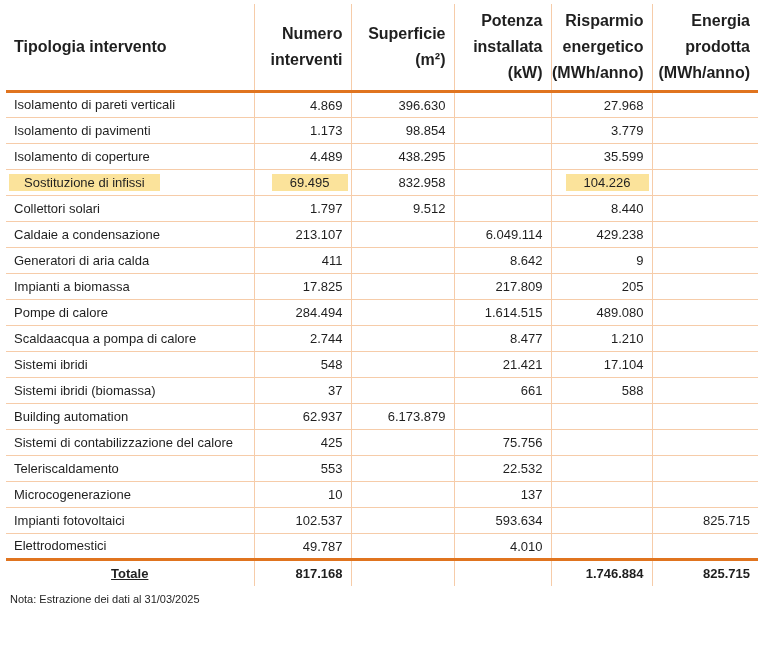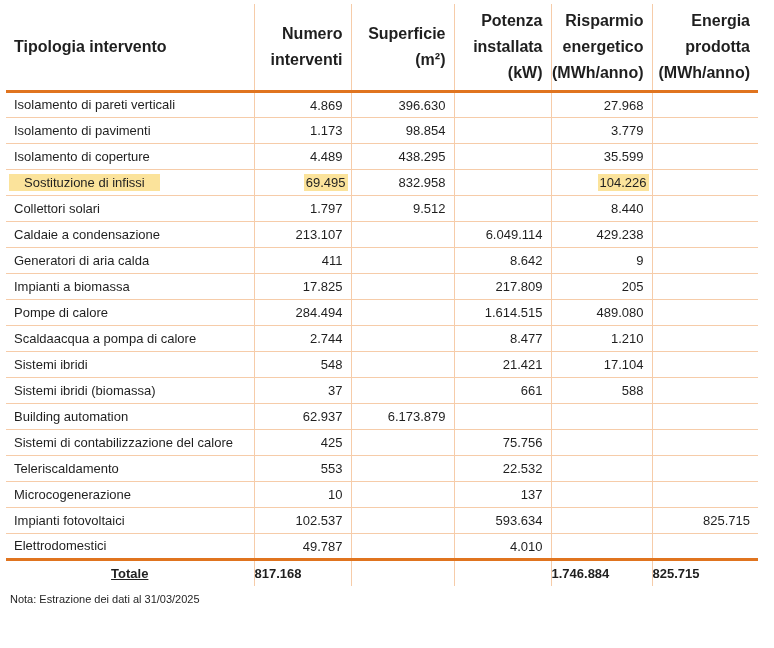--- a/index.html
+++ b/index.html
@@ -44,33 +44,33 @@
     border-bottom:1.5px solid var(--grid);
     white-space:nowrap;overflow:hidden;
   }
   tbody td.first{
     border-left:none;text-align:left;padding-left:8px;
     white-space:normal;line-height:1.55;margin-top:32px;
   }
   
   tfoot td{
     font-size:13px;font-weight:bold;
-    text-align:left;vertical-align:middle;
+    text-align:right;vertical-align:middle;
     height:26px;
     padding:2px 8px 2px 0;
     border-left:1.5px solid var(--grid);
     border-top:3.5px solid var(--accent);
     white-space:nowrap;
   }
   tfoot td.first{
     border-left:none;text-align:center;padding-left:8px;text-decoration:underline;
   }
   .hl{
     background:var(--hl);
-    padding:1px 2px;
+    padding:1px 18px;
     margin-right:-5px;
   }
   td.first .hl{margin:0 0 0 -5px;padding:1px 15px;}
   .note{
     font-size:11px;
     margin-top:7px;
     padding-left:4px;
   }
 </style>
 </head>

